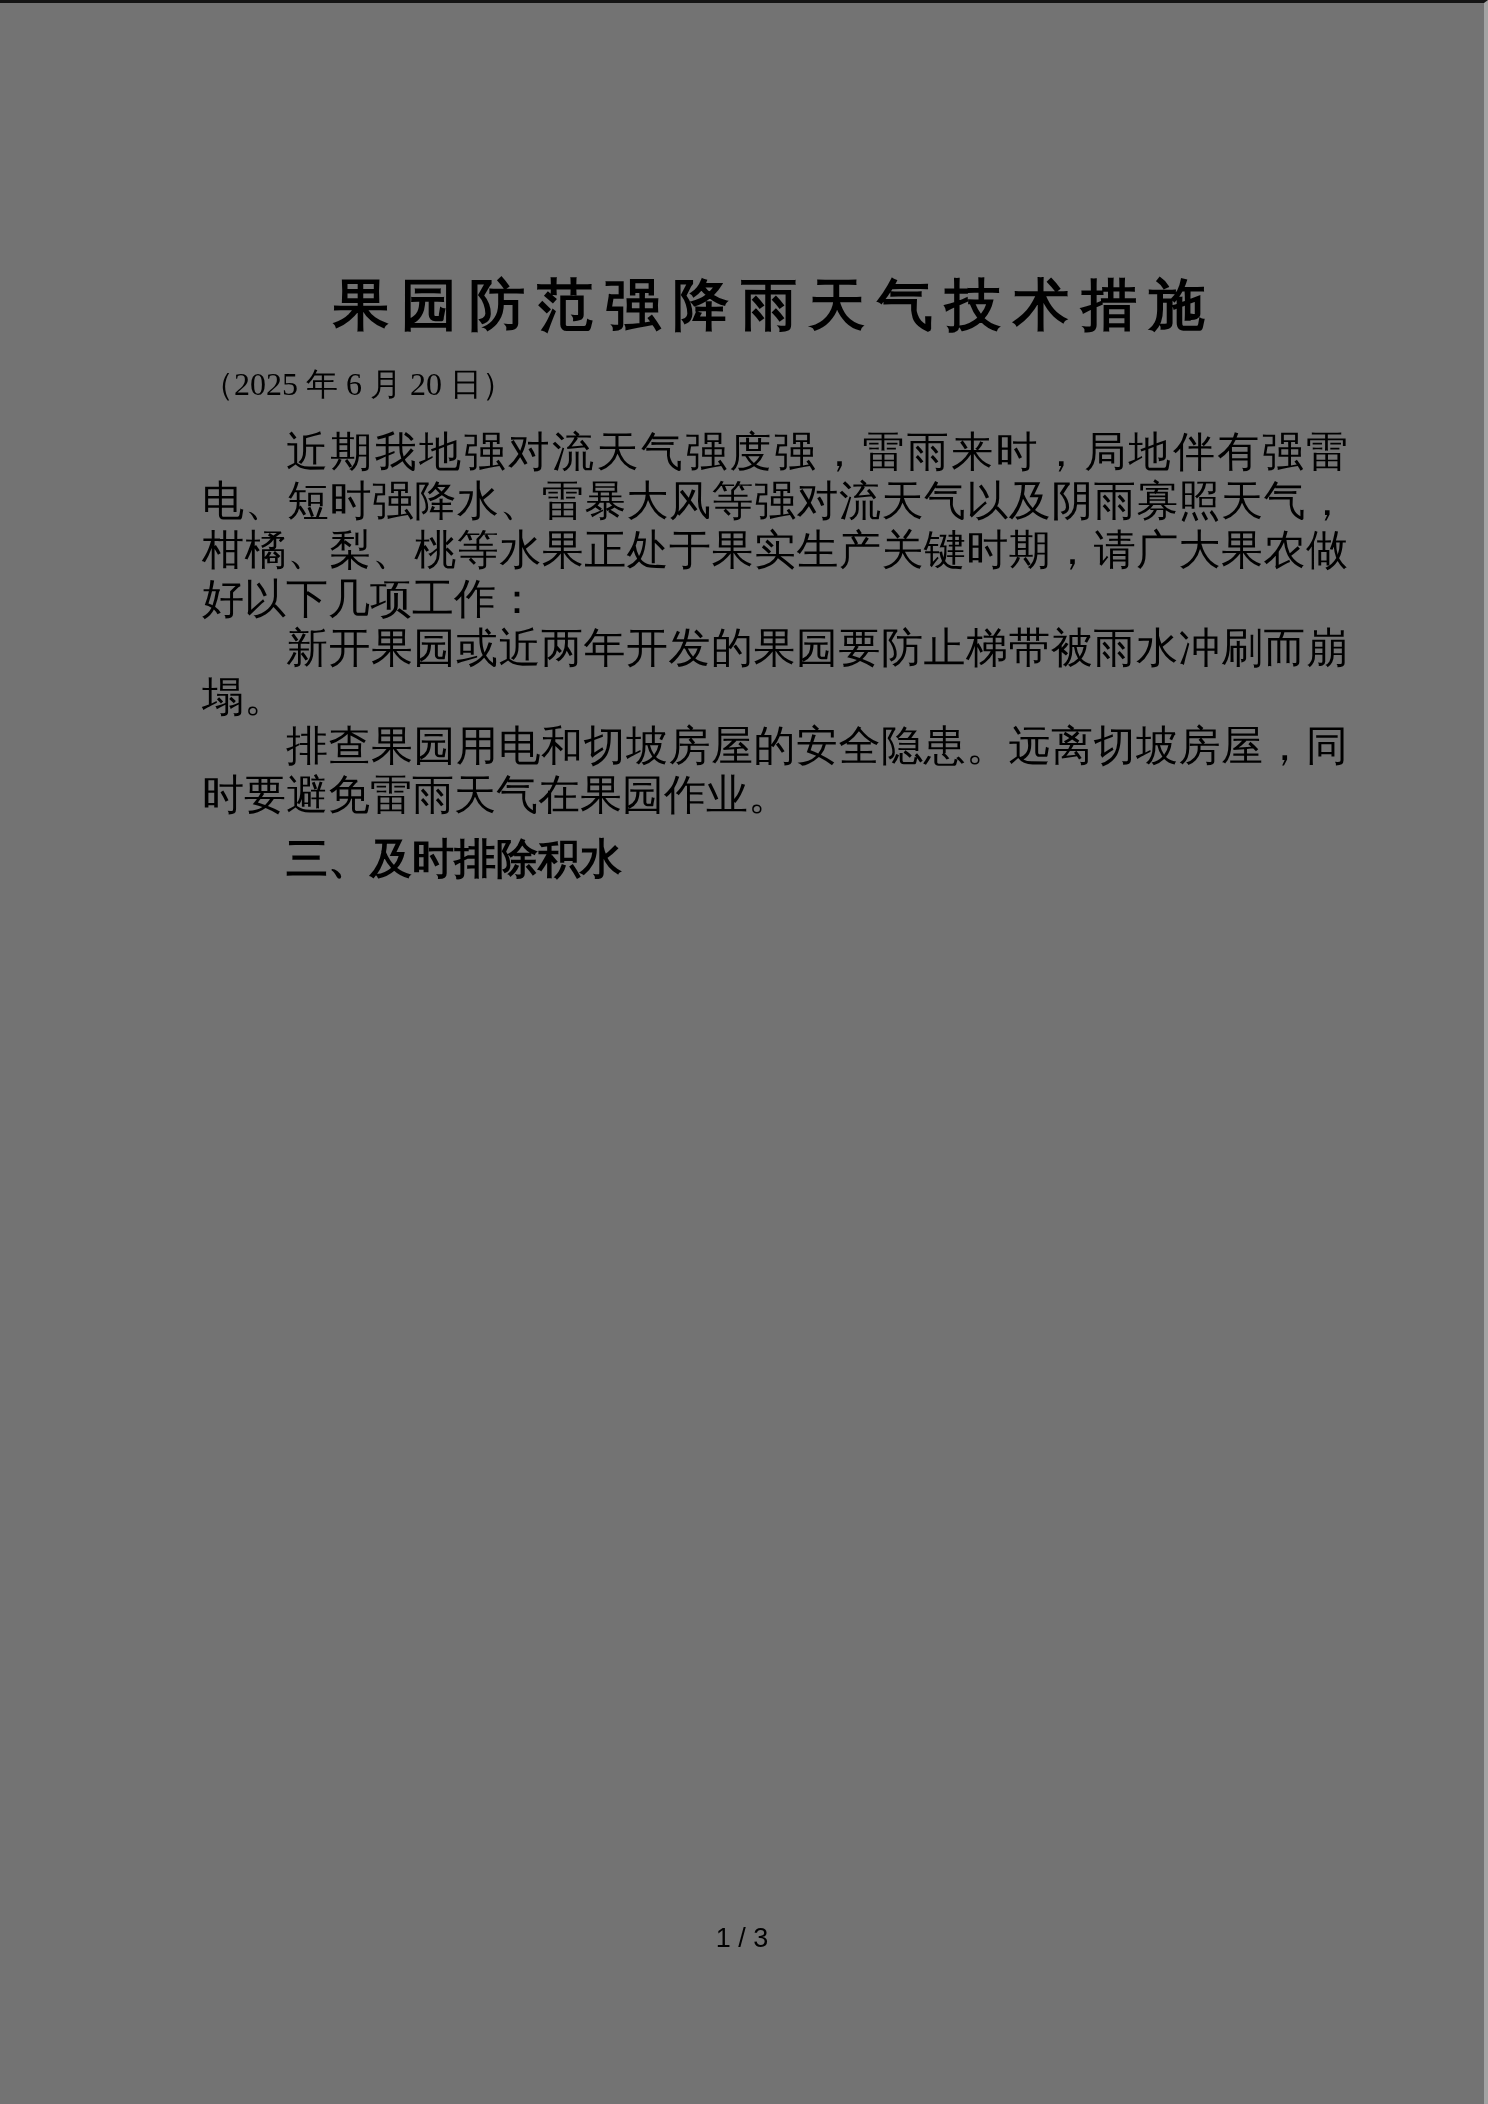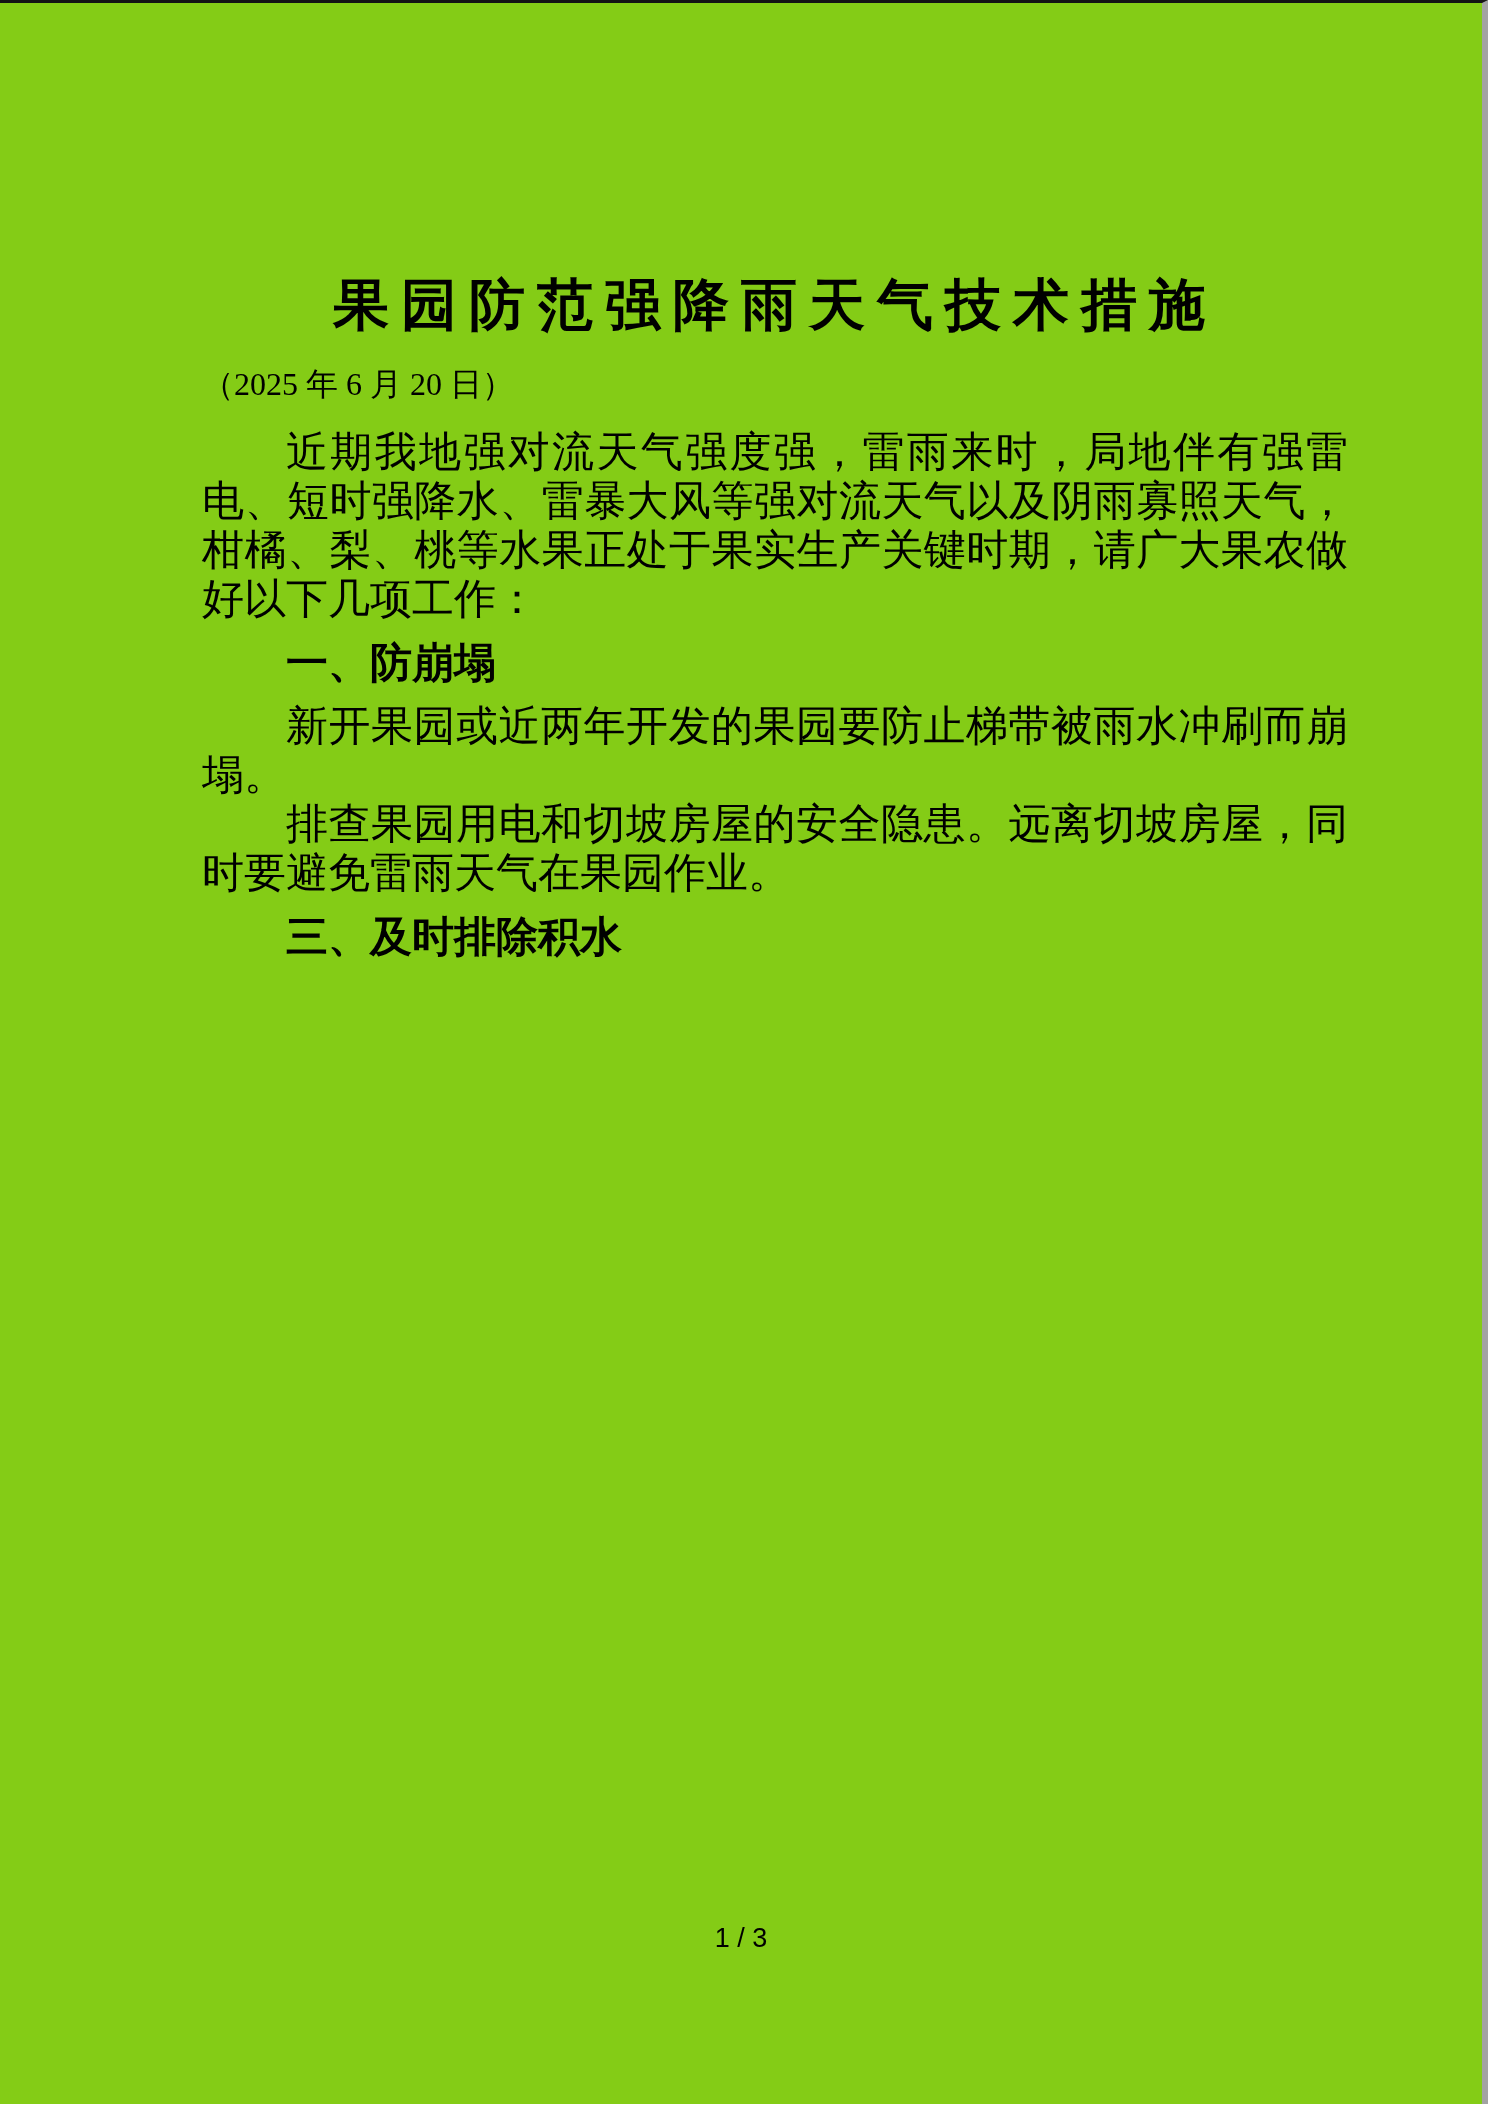--- a/index.html
+++ b/index.html
@@ -5,23 +5,23 @@
   html, body {
     margin: 0;
     padding: 0;
     background: #ffffff;
   }
   .page {
     position: relative;
     width: 1488px;
     height: 2104px;
     box-sizing: border-box;
-    background: #84cc16;
+    background: #737373;
     border-top: 3px solid #141414;
-    border-right: 6px solid #a3a3a3;
+    border-right: 4px solid #a3a3a3;
     overflow: hidden;
     color: #000000;
     font-family: "Liberation Serif", serif;
   }
   .doc {
     position: absolute;
     left: 202px;
     top: 257px;
     width: 1146px;
   }
@@ -82,20 +82,19 @@
 </style>
 </head>
 <body>
 
 <div class="page">
   <div class="doc">
     <div class="title">果园防范强降雨天气技术措施</div>
     <div class="dateline">（2025 年 6 月 20 日）</div>
     <div class="body-text">
         <div class="para">近期我地强对流天气强度强，雷雨来时，局地伴有强雷电、短时强降水、雷暴大风等强对流天气以及阴雨寡照天气，柑橘、梨、桃等水果正处于果实生产关键时期，请广大果农做好以下几项工作：</div>
-        <div class="heading">一、防崩塌</div>
         <div class="para">新开果园或近两年开发的果园要防止梯带被雨水冲刷而崩塌。</div>
         <div class="para">排查果园用电和切坡房屋的安全隐患。远离切坡房屋，同时要避免雷雨天气在果园作业。</div>
         <div class="heading">三、及时排除积水</div>
       </div>
   </div>
   <div class="footer">1 / 3</div>
 </div>
 
 </body></html>

